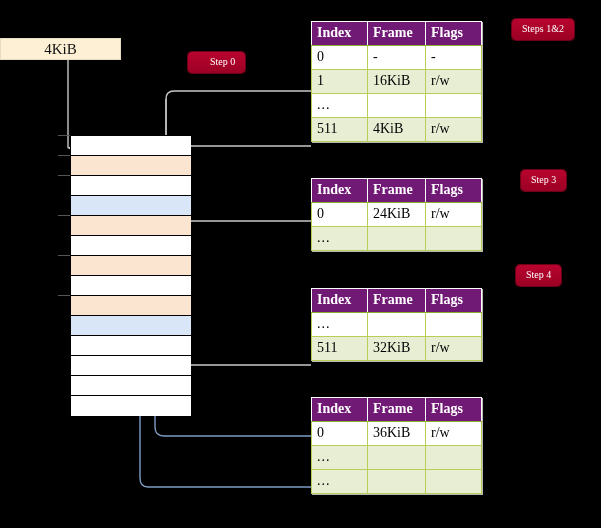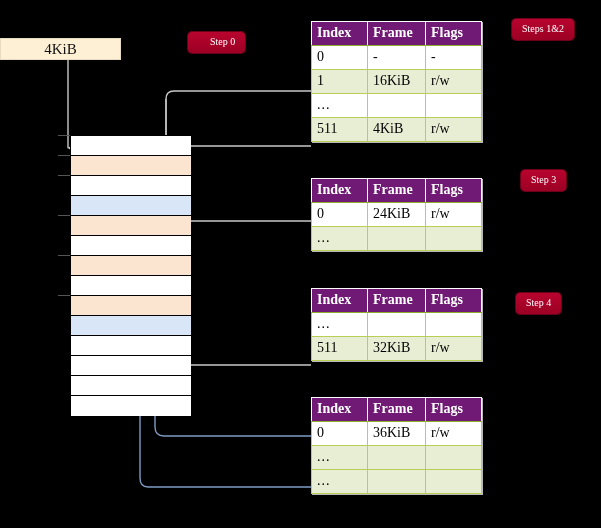--- a/index.html
+++ b/index.html
@@ -152,30 +152,30 @@
     <div class="memrow white last" style="top:260px;"></div>
   </div>
 
   <div class="memtick" style="left:58px;top:135px;"></div>
   <div class="memtick" style="left:58px;top:155px;"></div>
   <div class="memtick" style="left:58px;top:175px;"></div>
   <div class="memtick" style="left:58px;top:215px;"></div>
   <div class="memtick" style="left:58px;top:255px;"></div>
   <div class="memtick" style="left:58px;top:295px;"></div>
 
-  <div class="badge" style="left:188px;top:32px;padding-left:22px;">
+  <div class="badge" style="left:188px;top:52px;padding-left:22px;">
     <span>Step 0</span>
   </div>
   <div class="badge" style="left:512px;top:19px;">
     <span>Steps 1&amp;2</span>
   </div>
   <div class="badge" style="left:521px;top:170px;">
     <span>Step 3</span>
   </div>
-  <div class="badge" style="left:516px;top:265px;margin-top:28px;">
+  <div class="badge" style="left:516px;top:265px;">
     <span>Step 4</span>
   </div>
 
   <table class="ptable" style="left:311px;top:21px;">
     <tbody>
         <tr>
       <th class="c-index">Index</th>
       <th class="c-frame">Frame</th>
       <th class="c-flags">Flags</th>
     </tr>

